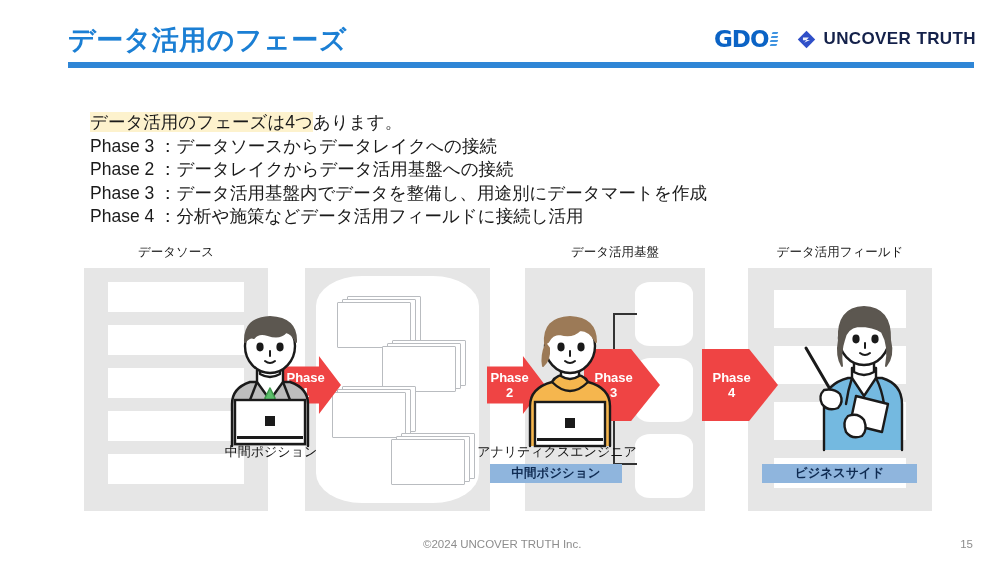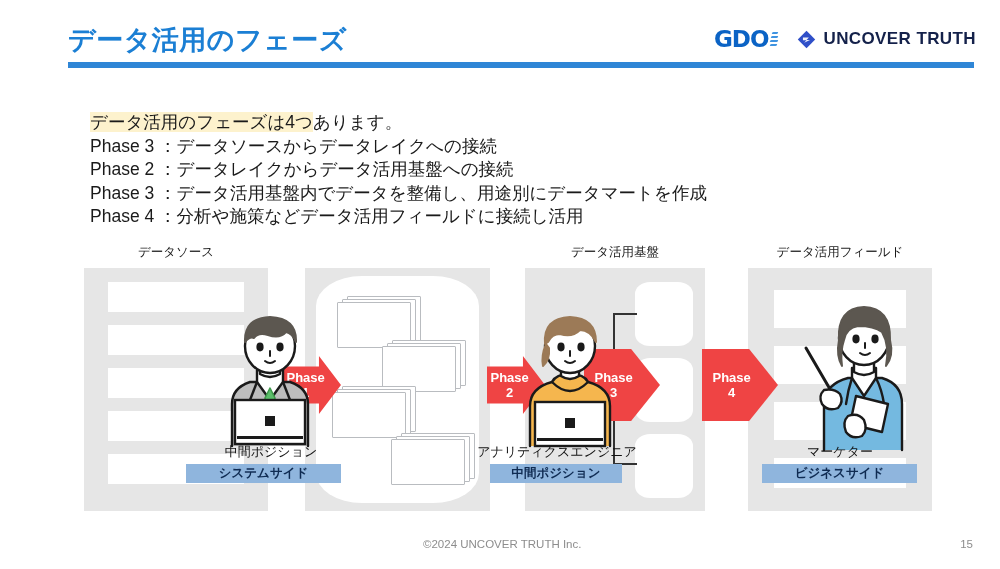--- a/index.html
+++ b/index.html
@@ -429,23 +429,21 @@
         <path d="M66 104 L98 112 L92 140 L60 132 Z" fill="#ffffff"></path>
 
         <path d="M34 98 Q28 104 32 112 Q38 120 48 116 Q54 110 50 102 Q44 96 34 98 Z" fill="#ffffff"></path>
 
         <path d="M58 124 Q52 130 56 140 Q62 148 72 144 Q78 138 74 128 Q68 120 58 124 Z" fill="#ffffff"></path>
       </g>
     </svg>
   </div>
 
   <div class="role-label" style="left:176px; top:199px; width:190px;">中間ポジション</div>
-  <div class="badge" style="left:186px; top:220px; width:155px;">システムサイド</div>
 
   <div class="role-label" style="left:462px; top:199px; width:190px;">アナリティクスエンジニア</div>
   <div class="badge" style="left:490px; top:220px; width:132px;">中間ポジション</div>
 
-  <div class="role-label" style="left:770px; top:199px; width:140px;">マーケター</div>
   <div class="badge" style="left:762px; top:220px; width:155px;">ビジネスサイド</div>
 </div>
 
 <div class="footer-copy">©2024 UNCOVER TRUTH Inc.</div>
 <div class="footer-page">15</div>
 
 </body></html>

